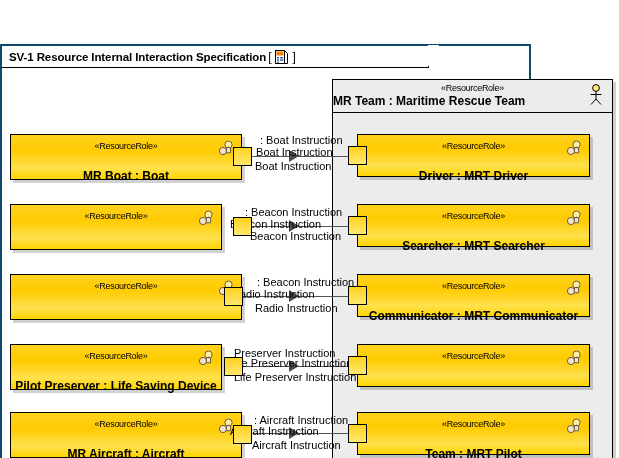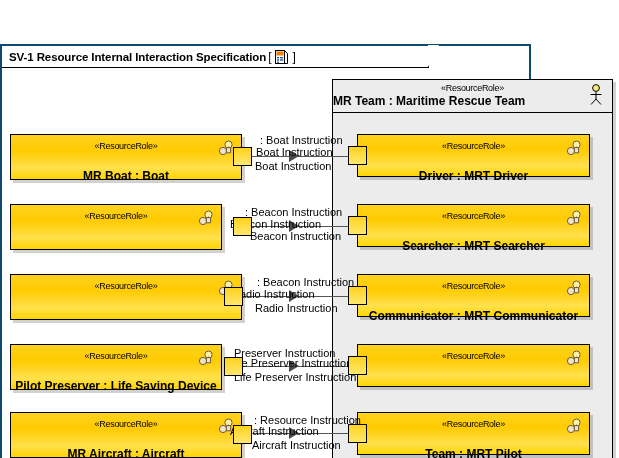--- a/index.html
+++ b/index.html
@@ -323,17 +323,17 @@
   <span class="lbl" style="left:248px;top:184px;">Beacon Instruction</span>
 
   <span class="lbl" style="left:255px;top:230px;">: Beacon Instruction</span>
   <span class="lbl" style="left:230px;top:242px;">Radio Instruction</span>
   <span class="lbl" style="left:253px;top:256px;">Radio Instruction</span>
 
   <span class="lbl" style="left:232px;top:301px;">Preserver Instruction</span>
   <span class="lbl" style="left:228px;top:311px;">Life Preserver Instruction</span>
   <span class="lbl" style="left:232px;top:325px;">Life Preserver Instruction</span>
 
-  <span class="lbl" style="left:252px;top:368px;">: Resource Instruction</span>
+  <span class="lbl" style="left:252px;top:368px;">: Aircraft Instruction</span>
   <span class="lbl" style="left:228px;top:379px;">Aircraft Instruction</span>
   <span class="lbl" style="left:250px;top:393px;">Aircraft Instruction</span>
 
 </div>
 
 </body></html>

